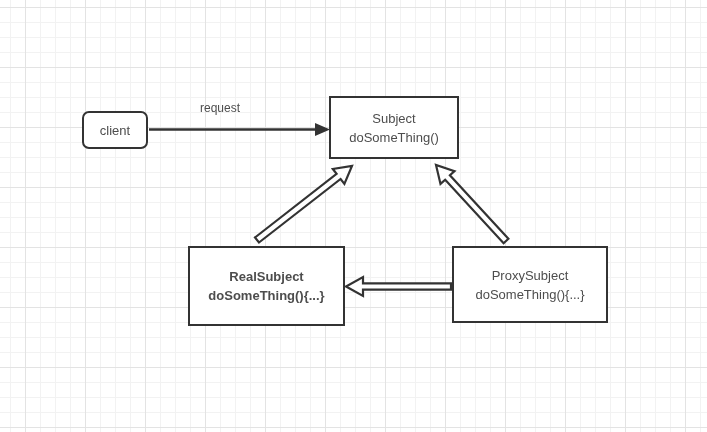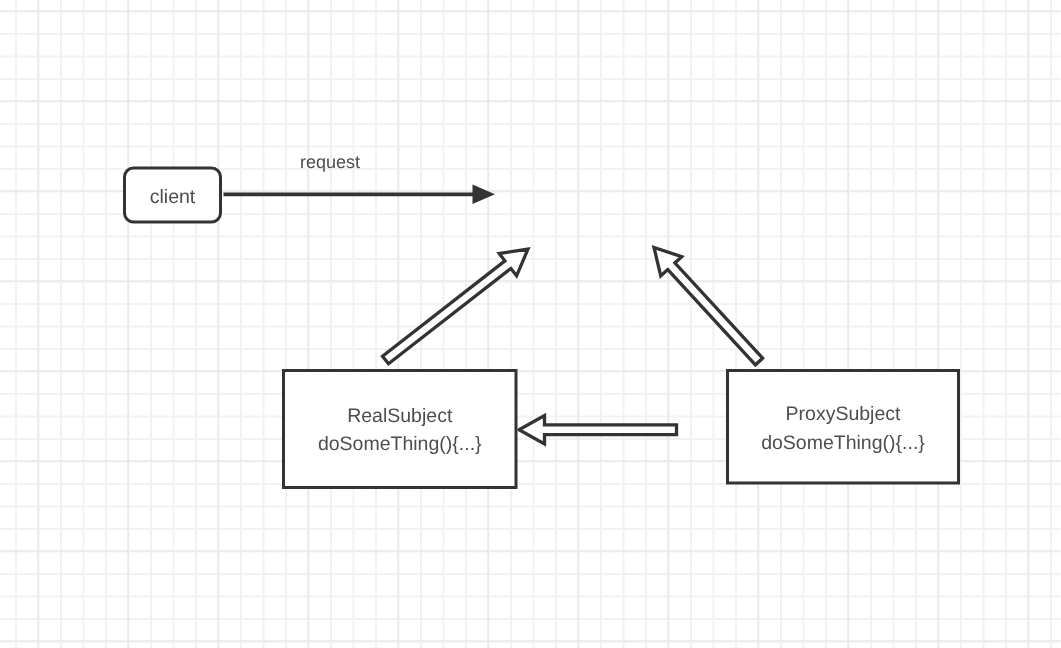--- a/index.html
+++ b/index.html
@@ -32,22 +32,22 @@
     display: flex;
     flex-direction: column;
     align-items: center;
     justify-content: center;
     text-align: center;
     z-index: 2;
   }
   .node.rounded { border-radius: 7px; text-align: right; }
   #node-client  { left: 82px;  top: 111px; width: 66px;  height: 38px; }
   #node-subject { left: 329px; top: 96px;  width: 130px; height: 63px; }
-  #node-real    { left: 188px; top: 246px; width: 157px; height: 80px; }
-  #node-proxy   { left: 452px; top: 246px; width: 156px; height: 77px; margin-left: 32px; }
+  #node-real    { left: 188px; top: 246px; width: 157px; height: 80px; font-weight: bold; }
+  #node-proxy   { left: 452px; top: 246px; width: 156px; height: 77px; }
   .edge-label {
     position: absolute;
     left: 184px;
     top: 101px;
     width: 72px;
     text-align: center;
     color: var(--text, #4d4d4d);
     font-size: 12px;
     z-index: 3;
   }
@@ -64,20 +64,24 @@
 <body>
 
 <div class="canvas" style="--stroke: #333333; --text: #4d4d4d; --node-fill: #ffffff; --canvas-bg: #ffffff; --grid-minor: #f2f2f2; --grid-major: #e3e3e3;">
 
   <div class="node rounded" id="node-client">
     <span>client</span>
   </div>
 
   <div class="edge-label">request</div>
 
+  <div class="node" id="node-subject">
+    <div>Subject</div>
+    <div>doSomeThing()</div>
+  </div>
 
   <div class="node" id="node-real">
     <div>RealSubject</div>
     <div>doSomeThing(){...}</div>
   </div>
 
   <div class="node" id="node-proxy">
     <div>ProxySubject</div>
     <div>doSomeThing(){...}</div>
   </div>

